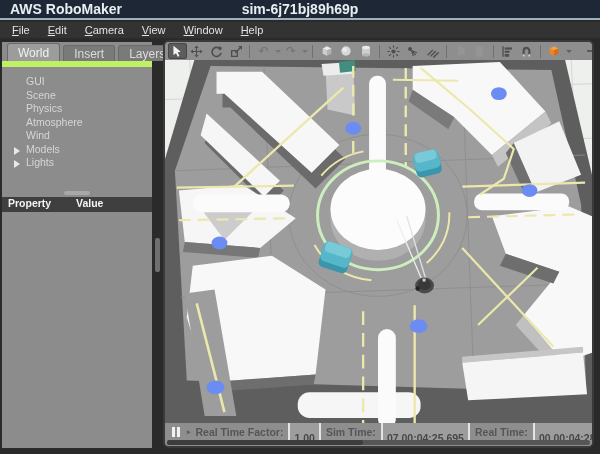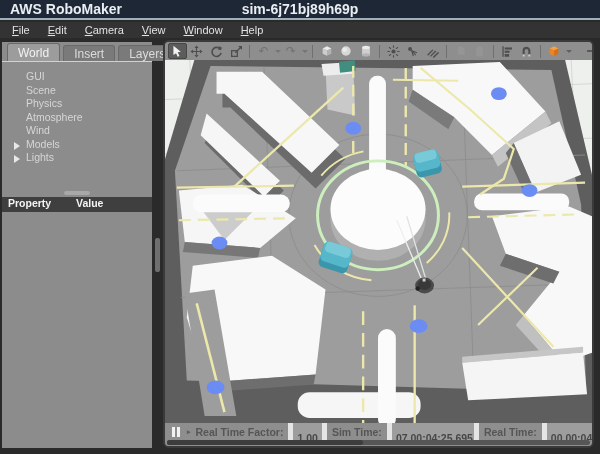--- a/index.html
+++ b/index.html
@@ -20,21 +20,21 @@
   .menu-item { display:inline-block; color:#e2e2e2; font-size:11px; padding:1px 8px; cursor:default; }
   .menu-item::first-letter { text-decoration:underline; }
 
   
   .sidebar { position:absolute; left:2px; top:42px; width:150px; height:406px;
     background:#8c8c8c; display:flex; flex-direction:column; }
   .tabs { display:flex; align-items:flex-end; height:19px; padding-left:5px; gap:3px; }
   .tab { font-size:12px; color:#dcdcdc; background:#7a7a7a; border:1px solid #6a6a6a; border-bottom:none;
     border-radius:3px 3px 0 0; padding:2px 10px 2px 10px; height:16px; line-height:12px;margin-top:48px; }
   .tab.active { background:#9c9c9c; color:#f2f2f2; height:18px; line-height:14px; }
-  .tree { border-top:1px solid #bef264; height:128px; padding-top:8px; }
+  .tree { border-top:6px solid #bef264; height:128px; padding-top:8px; }
   .tree-row { position:relative; padding-left:24px; font-size:10.5px; color:#d6d6d6; line-height:13.5px; }
   .tri { position:absolute; left:12px; top:4px; width:0; height:0;
     border-left:6px solid #e8e8e8; border-top:4px solid transparent; border-bottom:4px solid transparent; }
   .hsplit { height:8px; position:relative; }
   .hsplit .handle { position:absolute; left:50%; top:2px; width:26px; height:4px; margin-left:-13px;
     background:#a8a8a8; border-radius:2px; }
   .prop-header { height:15px; background:#3f3f3f; display:flex; font-size:10.5px; font-weight:bold; color:#f4f4f4; }
   .prop-header .col1 { width:74px; padding-left:6px; }
   .prop-body { flex:1; background:#8c8c8c; }
 
@@ -56,21 +56,21 @@
   .dim { opacity:.55; }
   .undo-glyph { font-family:"DejaVu Sans", sans-serif; font-size:12px; color:#5a5a5a; line-height:12px; }
 
   .canvas { flex:1 1 auto; position:relative; background:#eef0ed; overflow:hidden; }
   .canvas svg { display:block; width:100%; height:100%; }
 
   
   .vstatus { flex:0 0 auto; height:23px; background:#8e8e8e; display:flex; flex-direction:column; }
   .status-row { height:17px; display:flex; align-items:center; padding-left:7px; gap:5px; white-space:nowrap; overflow:hidden;font-weight:bold; }
   .slabel { font-size:10.5px; color:#565656; }
-  .sval { font-size:10.5px; color:#474747; background:#9d9d9d; border:5px solid #e5e5e5;
+  .sval { font-size:10.5px; color:#474747; background:#9d9d9d; border:2px solid #e5e5e5;
     border-radius:2px; padding:9px 4px; height:13px; line-height:12px; }
   .sval.rtf { width:62px; }
   .sval.time { width:92px; }
   .pausebtn { display:flex; gap:2px; margin-right:2px; }
   .pausebtn i { display:block; width:3px; height:10px; background:#f2f2f2; }
   .stepbtn { width:7px; height:7px; color:#5e5e5e; font-size:7px; line-height:7px; }
   .status-scroll { height:6px; position:relative; background:transparent; }
   .status-scroll .track { position:absolute; left:2px; right:2px; top:0; height:5px; background:#565656; border-radius:3px; }
   .status-scroll .thumb { position:absolute; left:2px; top:0; width:46%; height:5px; background:#3d3d3d; border-radius:3px; }
 </style>

